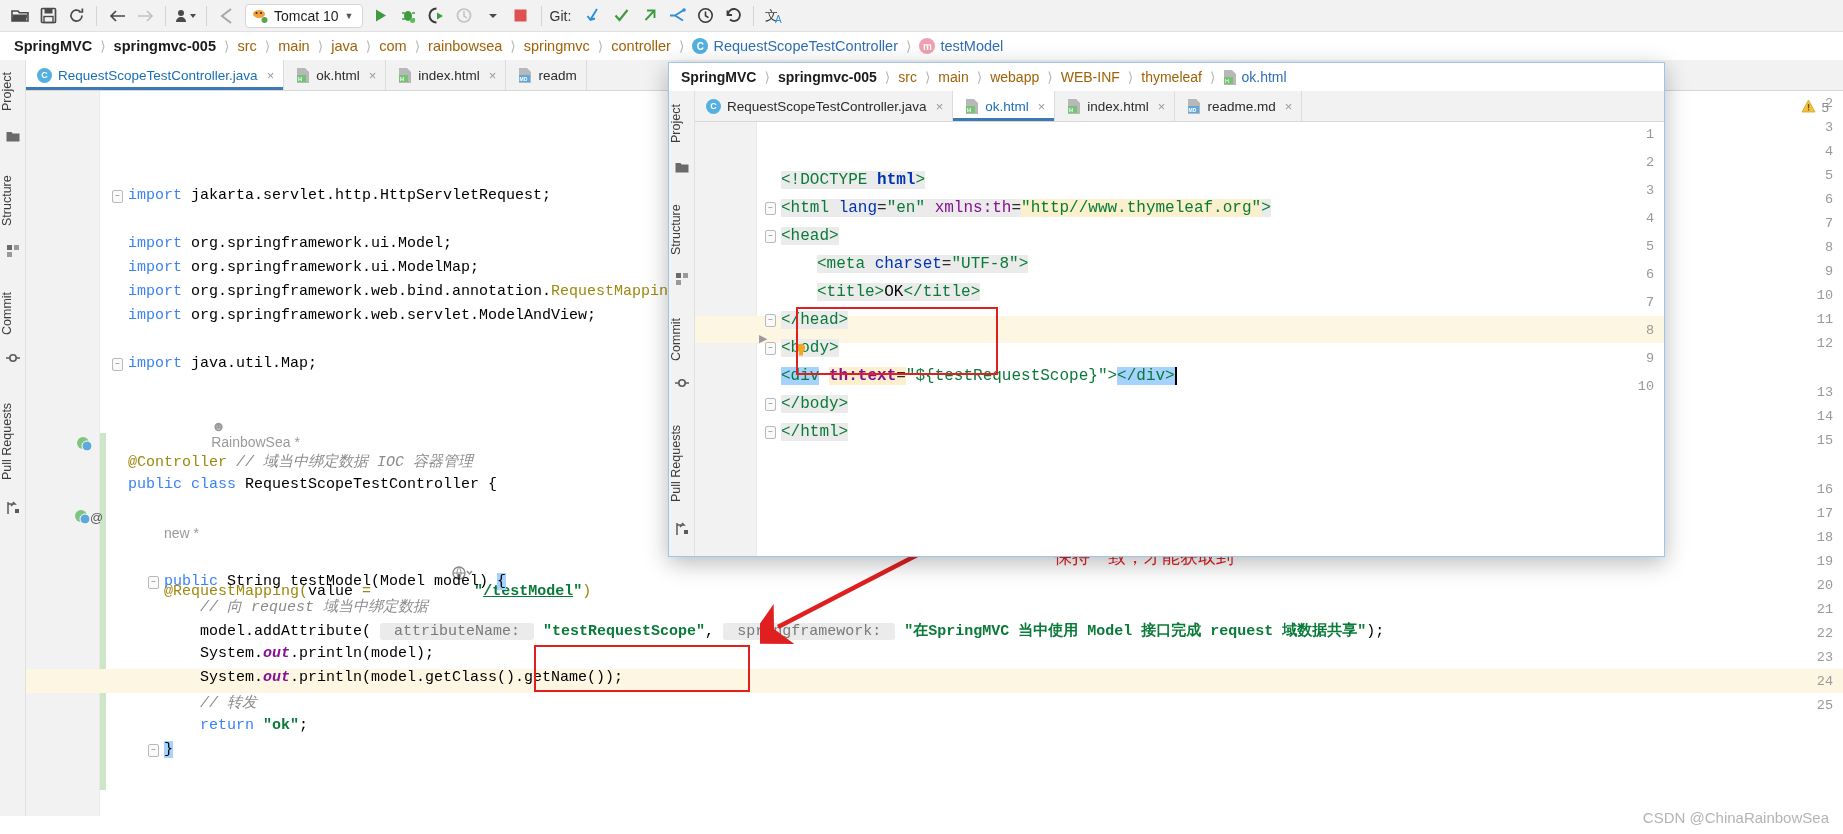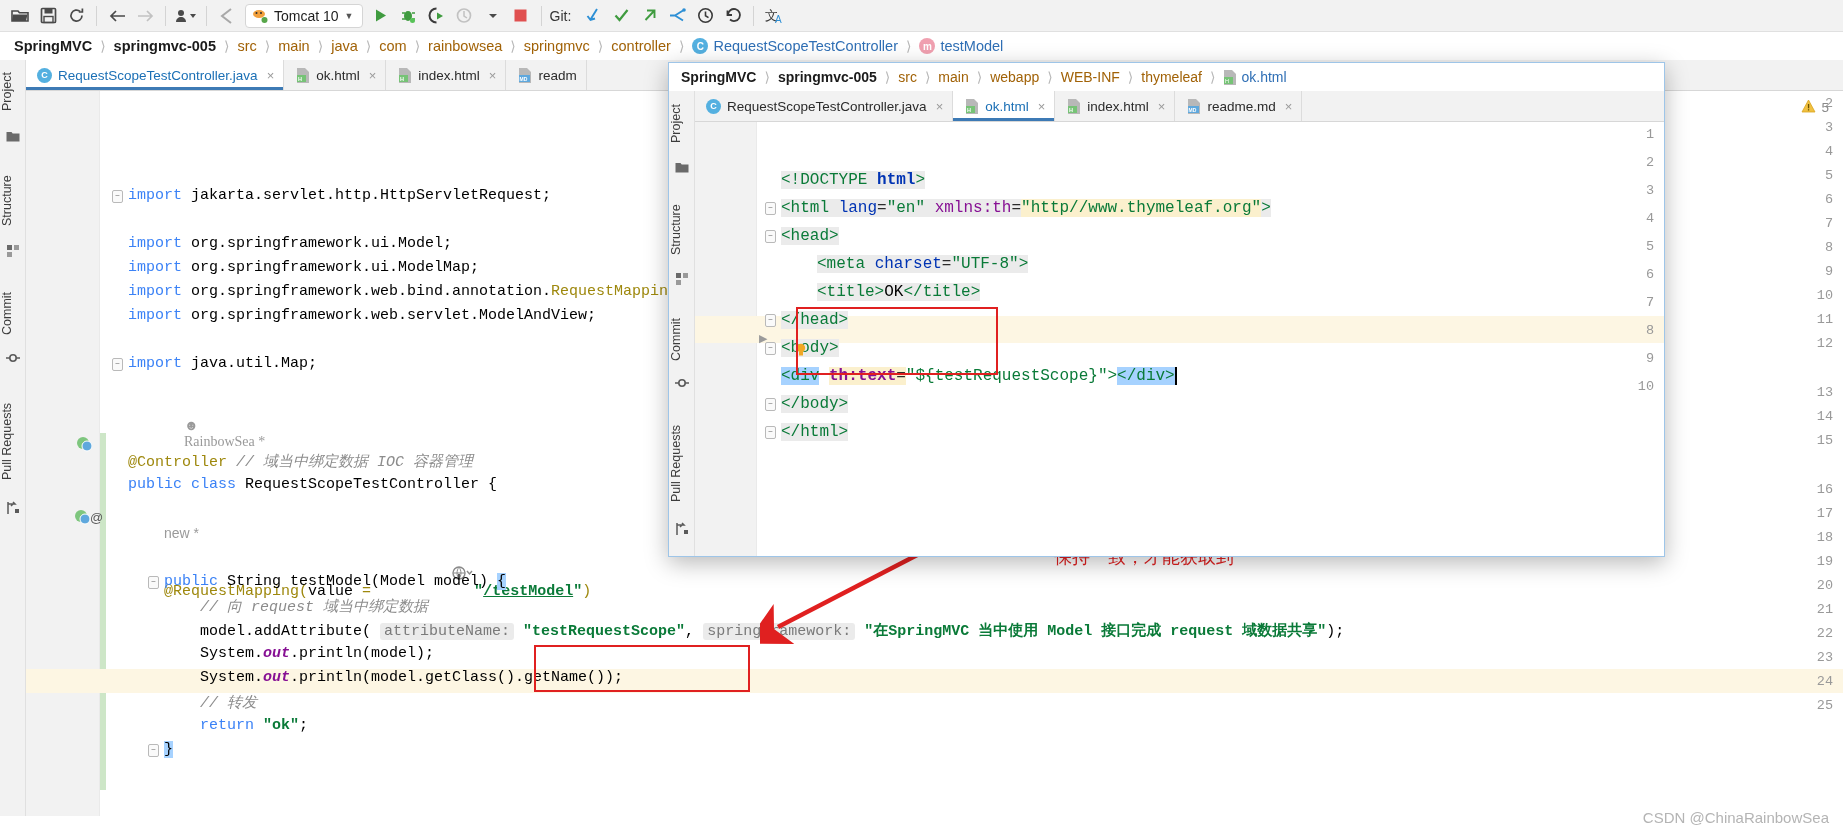--- a/index.html
+++ b/index.html
@@ -131,21 +131,21 @@
     font-family: "Liberation Mono", monospace; font-size: 15px;
     white-space: pre;
     color: #000;
   }
   .cl { position: absolute; left: 0; white-space: pre; margin-top: 46px; }
   .hl-kw { color: #3b82f6; font-weight: normal; }
   .hl-anno { color: #9e880d; }
   .hl-str { color: #0a7a38; font-weight: bold; }
   .hl-cmt { color: #8c8c8c; font-style: italic; }
   .hl-field { color: #871094; font-style: italic; font-weight:bold; }
-  .hl-param { color: #7a7a7a; background:#ebebeb; border-radius:3px; padding:0 4px;}
+  .hl-param { color: #7a7a7a; background:#ebebeb; border-radius:3px; padding:0 14px;}
   .hl-gold { color: #9e880d; }
   .hl-link { color: #0a7a38; font-weight:bold; text-decoration: underline; }
   .fold {
     position: absolute; left: -16px; top: 3px;
     width: 11px; height: 13px;
     border: 1px solid #b9b9b9; border-radius: 2px;
     background: #fafafa;
     color: #808080; font-size: 9px; line-height: 11px; text-align:center;
   }
   .hl-line-y { position:absolute; left:0; right:0; height:24px; background:#fdf6e3; }
@@ -507,21 +507,21 @@
     <div style="position:absolute;left:64px;top:419px;color:#5a5a5a;font-size:13px">@</div>
 
     <div class="code">
       <div class="cl" style="top:50px"><span class="fold">–</span><span class="hl-kw">import</span> jakarta.servlet.http.HttpServletRequest;</div>
       <div class="cl" style="top:98px"><span class="hl-kw">import</span> org.springframework.ui.Model;</div>
       <div class="cl" style="top:122px"><span class="hl-kw">import</span> org.springframework.ui.ModelMap;</div>
       <div class="cl" style="top:146px"><span class="hl-kw">import</span> org.springframework.web.bind.annotation.<span class="hl-gold">RequestMapping</span>;</div>
       <div class="cl" style="top:170px"><span class="hl-kw">import</span> org.springframework.web.servlet.ModelAndView;</div>
       <div class="cl" style="top:218px"><span class="fold">–</span><span class="hl-kw">import</span> java.util.Map;</div>
 
-      <div class="cl" style="top:265px;font-family:Liberation Serif, serif;font-size:14px;color:#9a9a9a;left:28px">
+      <div class="cl" style="top:265px;font-family:Liberation Sans, sans-serif;font-size:14px;color:#9a9a9a;left:52px">
         <span>☻</span>
         <span>RainbowSea *</span>
       </div>
 
       <div class="cl" style="top:315px"><span class="hl-anno">@Controller</span> <span class="hl-cmt">// 域当中绑定数据 IOC 容器管理</span></div>
       <div class="cl" style="top:339px"><span class="hl-kw">public class</span> RequestScopeTestController {</div>
 
       <div class="cl" style="top:388px;font-family:'Liberation Sans',sans-serif;font-size:14px;color:#9a9a9a;left:36px">new *</div>
 
       <div class="cl" style="top:412px;left:36px"><span class="hl-anno">@RequestMapping(</span><span style="color:#000">value</span> <span class="hl-anno">=</span> <span style="display:inline-block;vertical-align:-2px">

